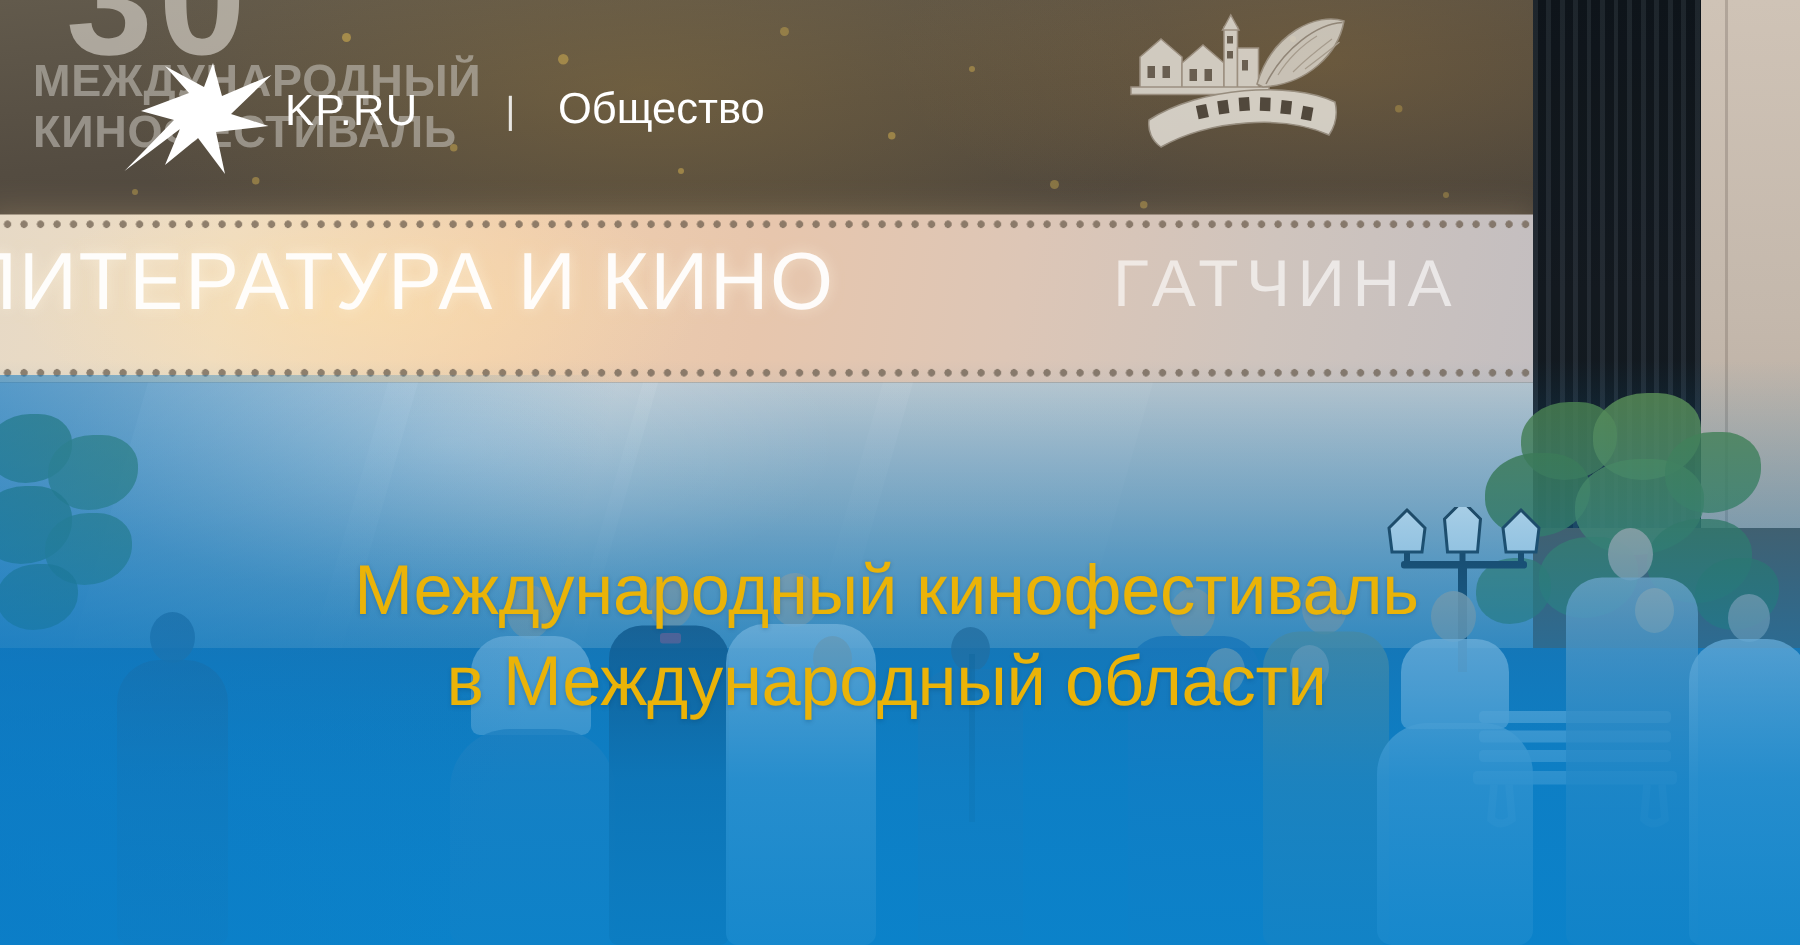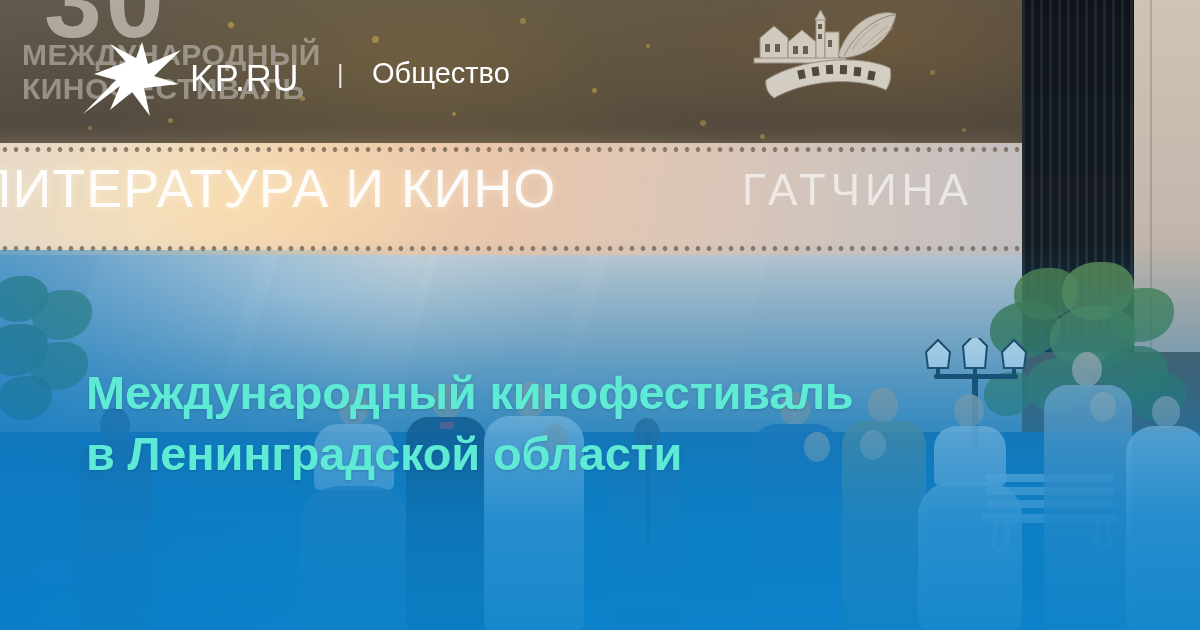--- a/index.html
+++ b/index.html
@@ -144,42 +144,43 @@
     position: absolute; left: 0; top: 250px; width: 430px; height: 380px;
     background: linear-gradient(105deg, rgba(12,120,196,.55), rgba(12,120,196,0) 78%);
     pointer-events: none;
   }
 
   
   .header { position: absolute; left: 0; top: 0; width: 1200px; height: 150px; }
   .kp-bird { position: absolute; left: 80px; top: 40px; width: 104px; height: 78px; }
   .kp-name {
     position: absolute; left: 190px; top: 58px;
-    font-size: 36px; font-weight: 400; letter-spacing: .8px; color: #fff;
+    font-size: 29px; font-weight: 400; letter-spacing: .8px; color: #fff;
     font-family: "Liberation Sans", sans-serif;
     text-align: center;
   }
   .kp-sep {
     position: absolute; left: 337px; top: 60px;
     font-size: 25px; font-weight: 300; color: rgba(255,255,255,.85);
     font-family: "Liberation Sans", sans-serif;
   }
   .kp-rubric {
     position: absolute; left: 372px; top: 57px;
     font-size: 29px; font-weight: 400; color: #fff;
     font-family: "Liberation Sans", sans-serif;
   }
 
   
   .headline {
     position: absolute; left: 86px; top: 362px; width: 1010px;
-    font-size: 47px; line-height: 61px; font-weight: 700;
-    color: #5eead4; letter-spacing: -.2px;
+    font-size: 47px; line-height: 61px; font-weight: 400;
+    color: #eab308; letter-spacing: -.2px;
     font-family: "Liberation Sans", sans-serif;
     text-shadow: 0 1px 3px rgba(8,60,100,.28);
+    text-align: center;
   }
   .headline div { white-space: nowrap; }
 </style>
 </head>
 <body>
 
 <div id="stage">
 
   <div class="scene">
 
@@ -385,16 +386,16 @@
     <svg class="kp-bird" viewBox="0 0 104 78">
       <path d="M3 74 L36 40 L14 34 L46 22 L30 4 L56 18 L62 2 L68 24 L101 10 L74 36 L99 44 L64 48 L70 76 L52 52 L30 70 L40 46 Z" fill="#ffffff"></path>
     </svg>
     <div class="kp-name">KP.RU</div>
     <div class="kp-sep">|</div>
     <div class="kp-rubric">Общество</div>
   </div>
 
   <div class="headline">
     <div>Международный кинофестиваль</div>
-    <div>в Ленинградской области</div>
+    <div>в Международный области</div>
   </div>
 
 </div>
 
 </body></html>

